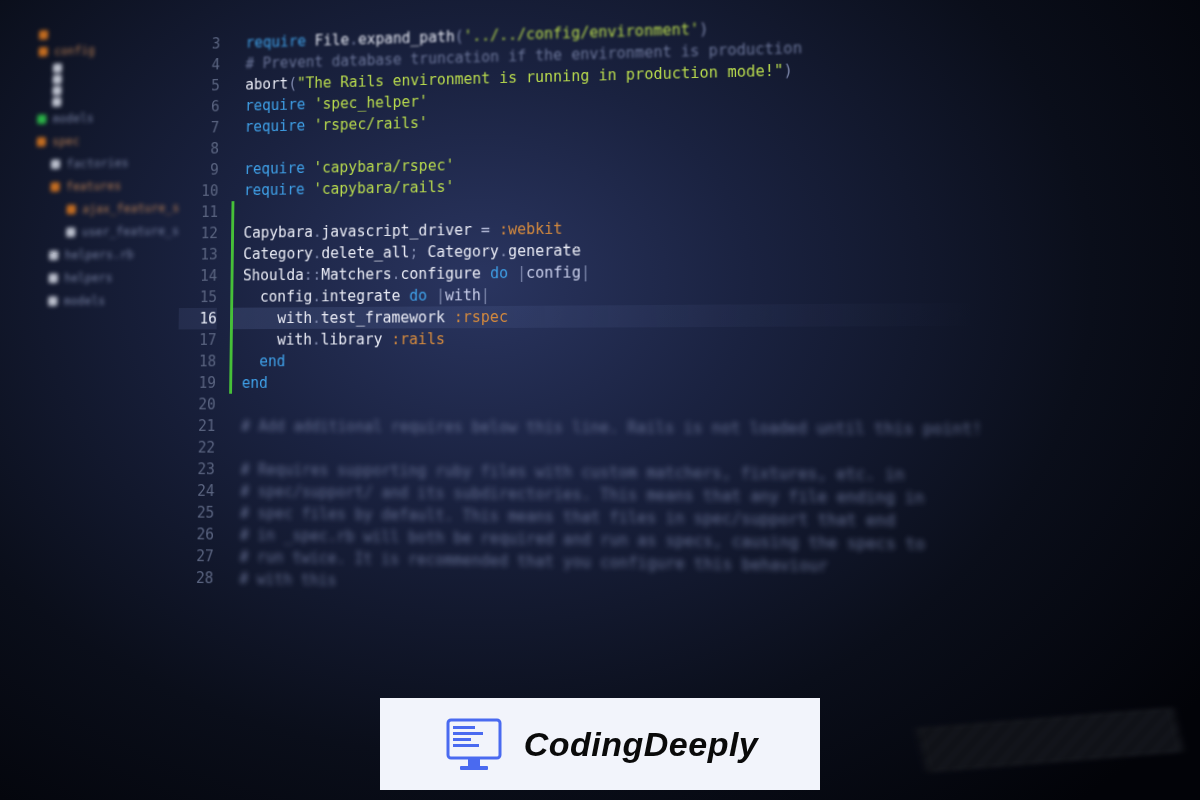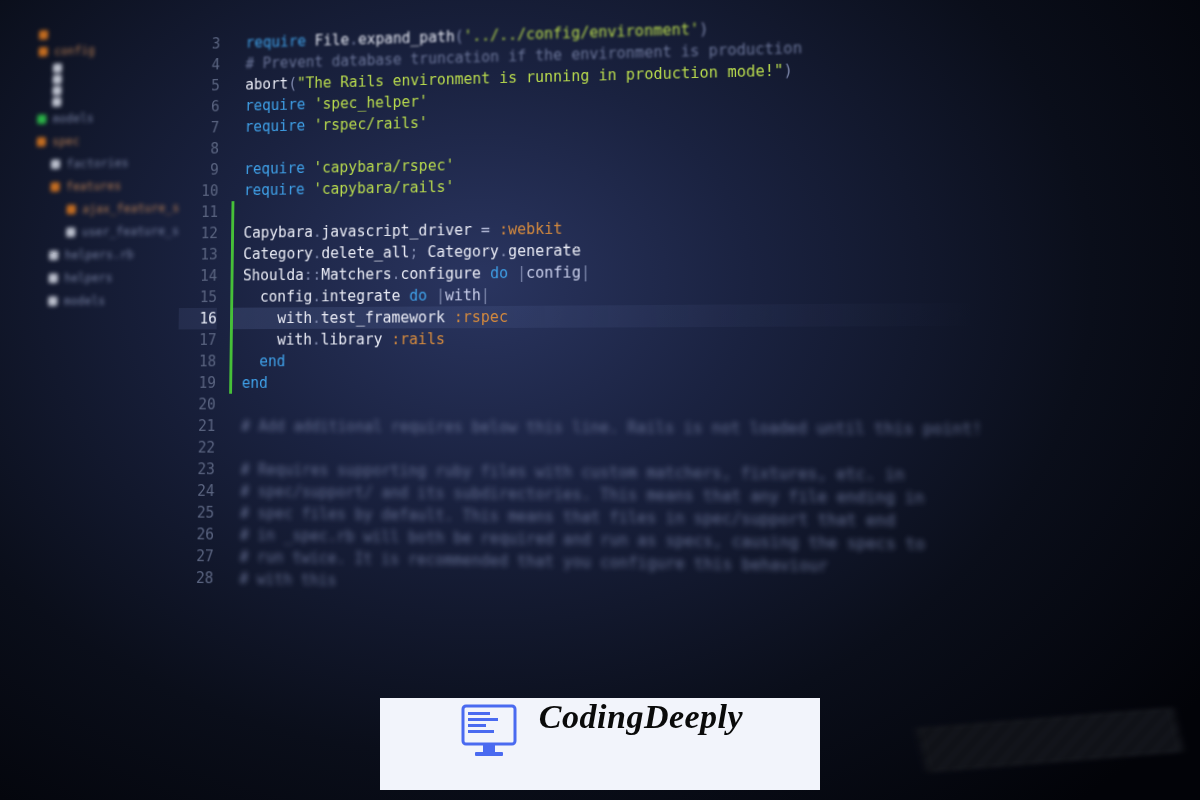--- a/index.html
+++ b/index.html
@@ -78,23 +78,23 @@
   background: repeating-linear-gradient(125deg, #1a1d26 0 14px, #0c0e14 14px 16px);
   transform: rotateX(55deg) rotateZ(-8deg);
   filter: blur(3px) brightness(0.7);
   border-radius:4px;
 }
 
 
 .brand {
   position:absolute; left:380px; bottom:10px; width:440px; height:92px;
   background:#f2f4fb;
-  display:flex; align-items:flex-start; justify-content:center;
+  display:flex; align-items:center; justify-content:center;
   gap:18px;
-  font-family: Liberation Serif, serif;
+  font-family: Liberation Sans, sans-serif;
 }
 .brand svg { flex:0 0 64px; }
 .brand .txt { font-size:34px; font-weight:800; color:#0a0a0a; letter-spacing:0.5px; font-style:italic; }
 </style>
 </head>
 <body>
 
 <div class="screen">
   <div class="screen-inner">
 

